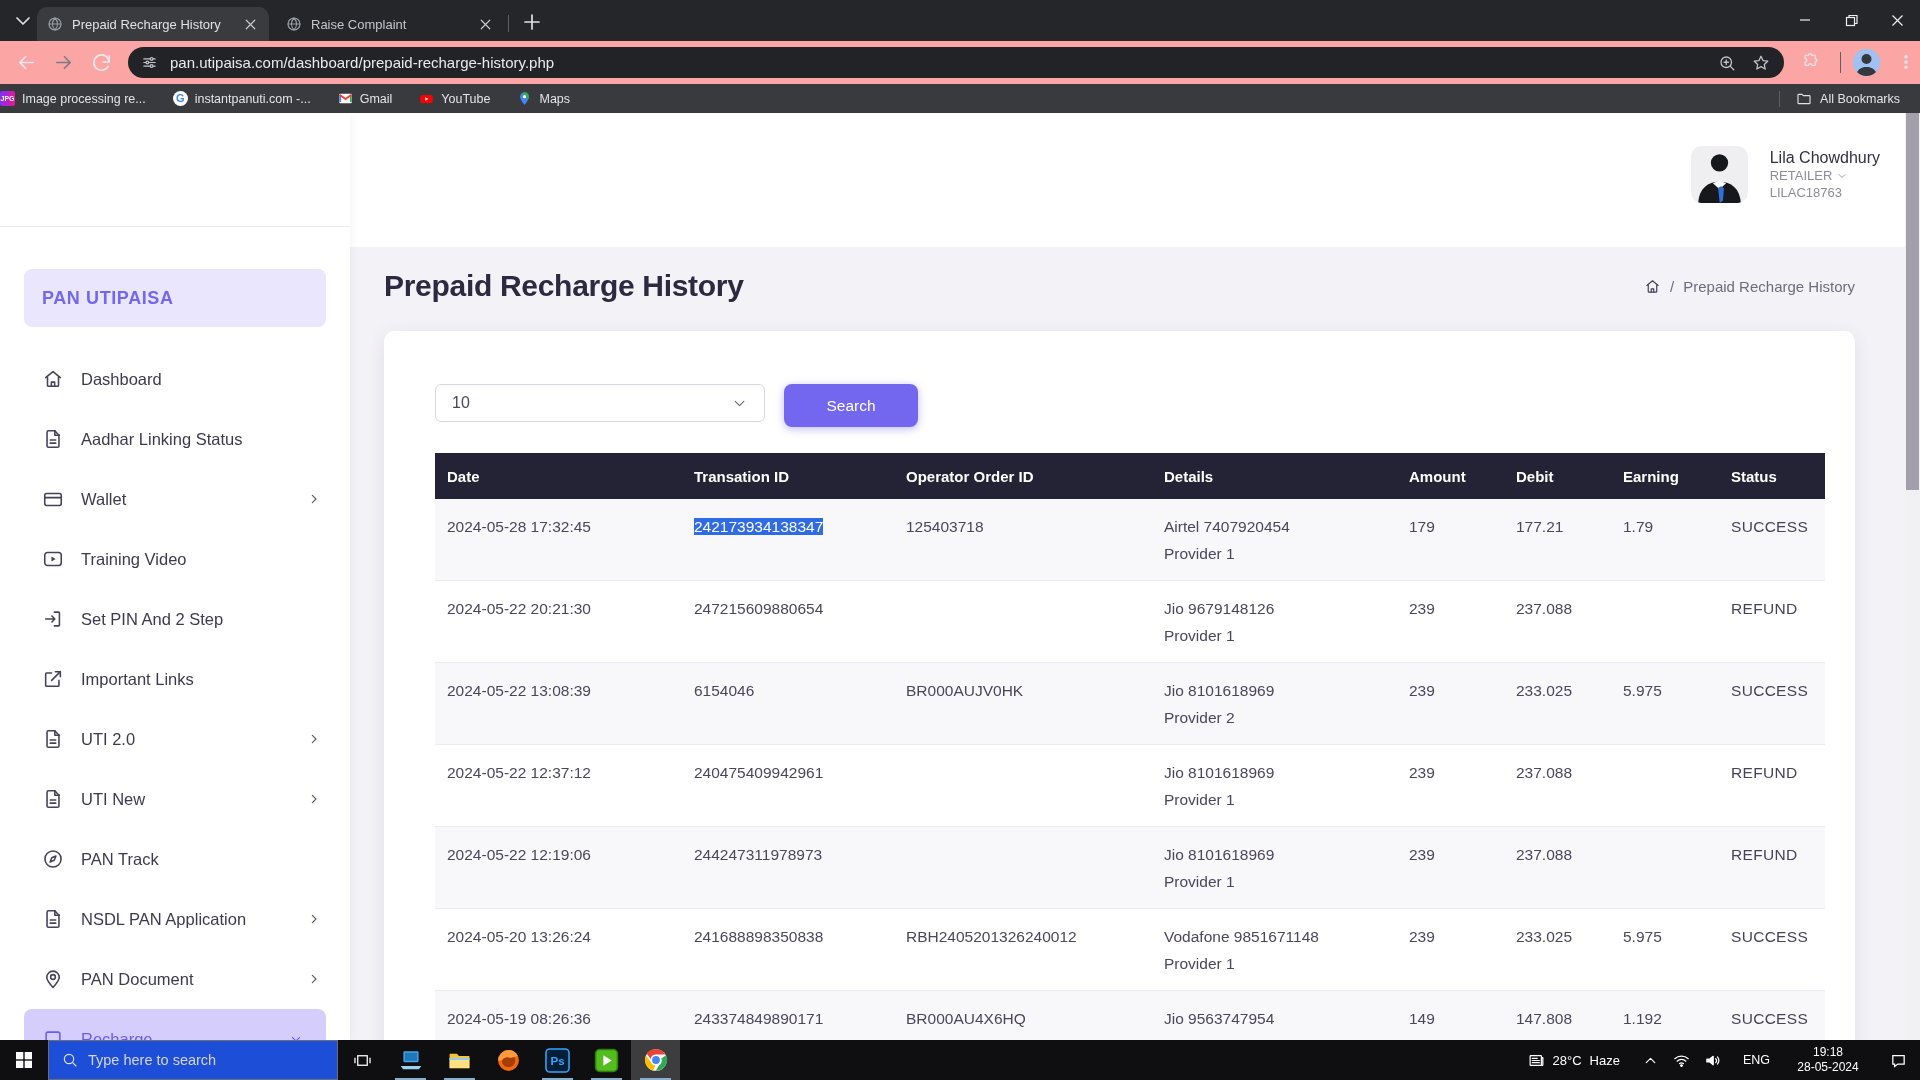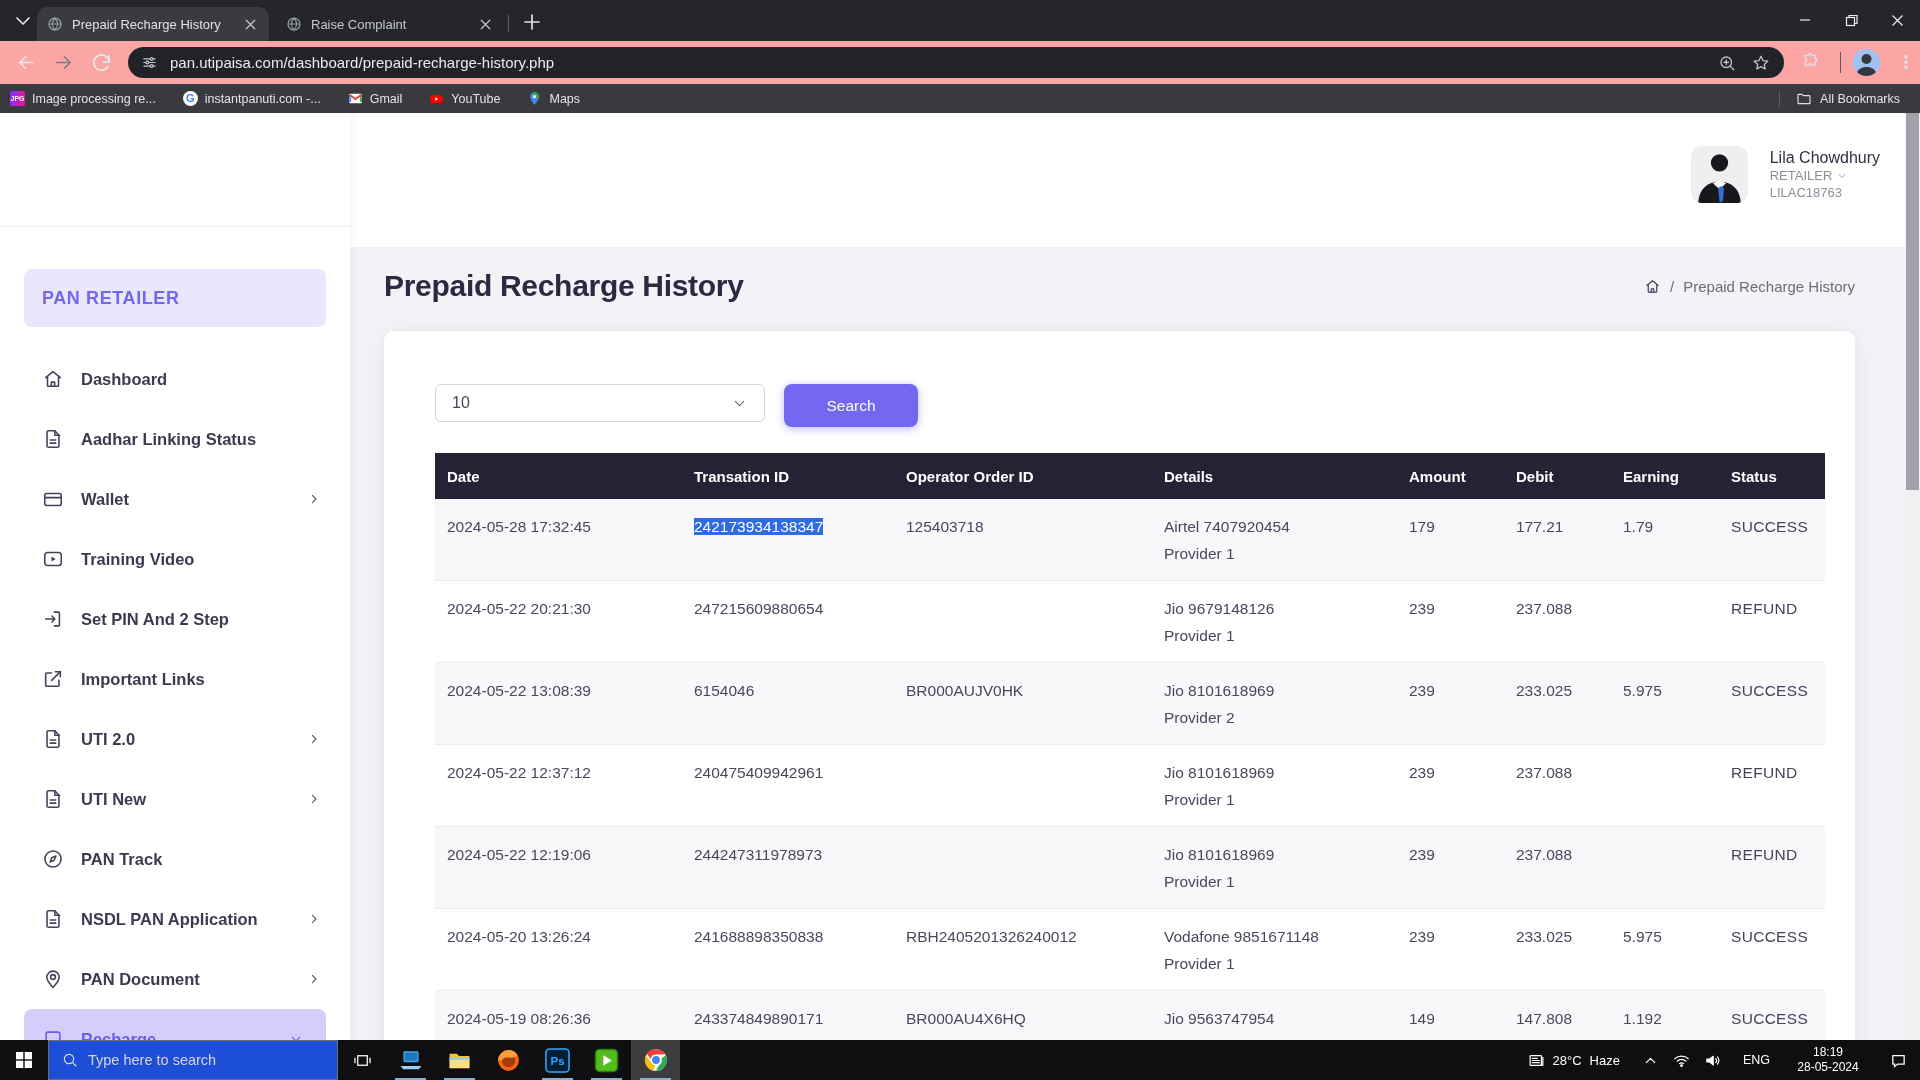--- a/index.html
+++ b/index.html
@@ -32,21 +32,21 @@
            display:flex;align-items:center;color:#e8eaed;font-size:15px}
   .omni-tune{width:17px;height:17px;margin:0 12px 0 13px;color:#c0c4c9;flex:none}
   .omni-right{margin-left:auto;display:flex;align-items:center;gap:16px;padding-right:14px}
   .omni-right .oic{width:18px;height:18px;color:#c0c4c9}
   .ext-ic{position:absolute;left:1801px;top:11px;width:20px;height:20px;color:#dfe1e5}
   .tb-sep{position:absolute;left:1840px;top:11px;width:1px;height:21px;background:#5c5f63}
   .avatar-ic{position:absolute;left:1853px;top:8px;width:27px;height:27px;border-radius:50%;overflow:hidden;background:#9fc2f2}
   .kebab{position:absolute;left:1897px;top:11px;width:18px;height:20px;color:#dfe1e5}
 
   .bookmarks{position:absolute;top:84px;left:0;right:0;height:29px;background:#383a3e;display:flex;
-             font-size:12.5px;color:#e2e4e8;padding-left:10px}
+             font-size:12.5px;color:#e2e4e8;padding-left:0}
   .bm{display:flex;align-items:center;margin-right:27px}
   .bm-ic{width:15px;height:15px;margin-right:7px;flex:none;display:flex;align-items:center;justify-content:center}
   .bm-jpg{width:16px;height:15px;border-radius:2px;background:linear-gradient(100deg,#8a2ef5 20%,#e0189c 80%);
           color:#fff;font-size:7px;font-weight:700;display:flex;align-items:center;justify-content:center}
   .bm-gg{width:15px;height:15px;border-radius:50%;background:#fff;color:#4285f4;font-size:11px;font-weight:700;
          display:flex;align-items:center;justify-content:center;line-height:1}
   .allbm{margin-left:auto;display:flex;align-items:center;padding-right:20px}
   .allbm-sep{width:1px;height:16px;background:#5c5f63;margin-right:16px}
   .allbm .fo{width:16px;height:16px;margin-right:8px;color:#dfe1e5}
 
@@ -54,21 +54,21 @@
   .page{position:absolute;top:113px;left:0;right:0;height:927px;background:#fff;overflow:hidden}
   .scroll{position:absolute;right:0;top:0;width:15px;height:100%;background:#f1f0f3;z-index:4}
   .scroll .thumb{position:absolute;top:0;left:1px;right:1px;height:377px;background:#a3a0ab}
 
   .sidebar{position:absolute;left:0;top:0;width:350px;height:100%;background:#fff;z-index:2;
            box-shadow:2px 0 8px rgba(60,55,90,.05)}
   .sb-top{height:114px;border-bottom:1px solid #eceaf2}
   .brand{margin:42px 24px 0;height:58px;background:#e9e6fd;border-radius:8px;display:flex;align-items:center;
          padding-left:18px;color:#7367f0;font-size:18px;font-weight:700;letter-spacing:.6px}
   .menu{margin-top:22px}
-  .mi{height:60px;display:flex;align-items:center;padding:0 28px 0 42px;color:#3d3a50;font-size:16.5px;font-weight:700;cursor:default}
+  .mi{height:60px;display:flex;align-items:center;padding:0 28px 0 42px;color:#3d3a50;font-size:16.5px;font-weight:400;cursor:default}
   .mi .ic{width:22px;height:22px;margin-right:17px;flex:none;color:#45415a}
   .mi .chev{margin-left:auto;width:16px;height:16px;color:#5d596f}
   .mi.active{margin:0 24px;padding:0 22px 0 18px;background:#d5cefc;border-radius:8px;color:#6a5cee}
   .mi.active .ic,.mi.active .chev{color:#6a5cee}
 
   .main{position:absolute;left:350px;top:0;right:15px;height:100%}
   .app-header{height:134px;background:#fff;position:relative;box-shadow:0 2px 5px rgba(165,163,174,.12)}
   .user{position:absolute;right:25px;top:33px;display:flex}
   .user-av{width:57px;height:57px;border-radius:10px;overflow:hidden;margin-right:22px;flex:none}
   .user-meta{padding-top:2px}
@@ -306,21 +306,21 @@
       </span>
       <span>All Bookmarks</span>
     </span>
   </div>
 </div>
 
 <div class="page">
   <aside class="sidebar">
     <div class="sb-top"></div>
     <div class="brand">
-        <span>PAN RETAILER</span>
+        <span>PAN UTIPAISA</span>
       </div>
     <nav class="menu" id="side-menu">
         <div class="mi">
           <span class="ic">
             <svg class="svgi" viewBox="0 0 24 24">
               <path d="M4 10.5L12 4l8 6.5"></path>
               <path d="M6 9.8V19a1 1 0 0 0 1 1h10a1 1 0 0 0 1-1V9.8"></path>
               <path d="M10.2 20v-4.6h3.6V20"></path>
             </svg>
           </span>
@@ -759,21 +759,21 @@
       </span>
       <span class="tic">
         <svg class="svgi" viewBox="0 0 24 24" stroke-width="1.8">
             <path d="M4 10v4h4l5 4V6l-5 4z" fill="#fff"></path>
             <path d="M16.5 9.5a4 4 0 0 1 0 5.5M19 7a8 8 0 0 1 0 10"></path>
           </svg>
       </span>
     </span>
     <span class="lang">ENG</span>
     <span class="clock">
-      <div>18:19</div>
+      <div>19:18</div>
       <div>28-05-2024</div>
     </span>
     <span class="notif">
       <svg width="17" height="17" viewBox="0 0 24 24" fill="none" stroke="#fff" stroke-width="1.8">
           <path d="M4 5h16v12h-9l-4.5 3.5V17H4z"></path>
         </svg>
     </span>
   </div>
 </div>
 

